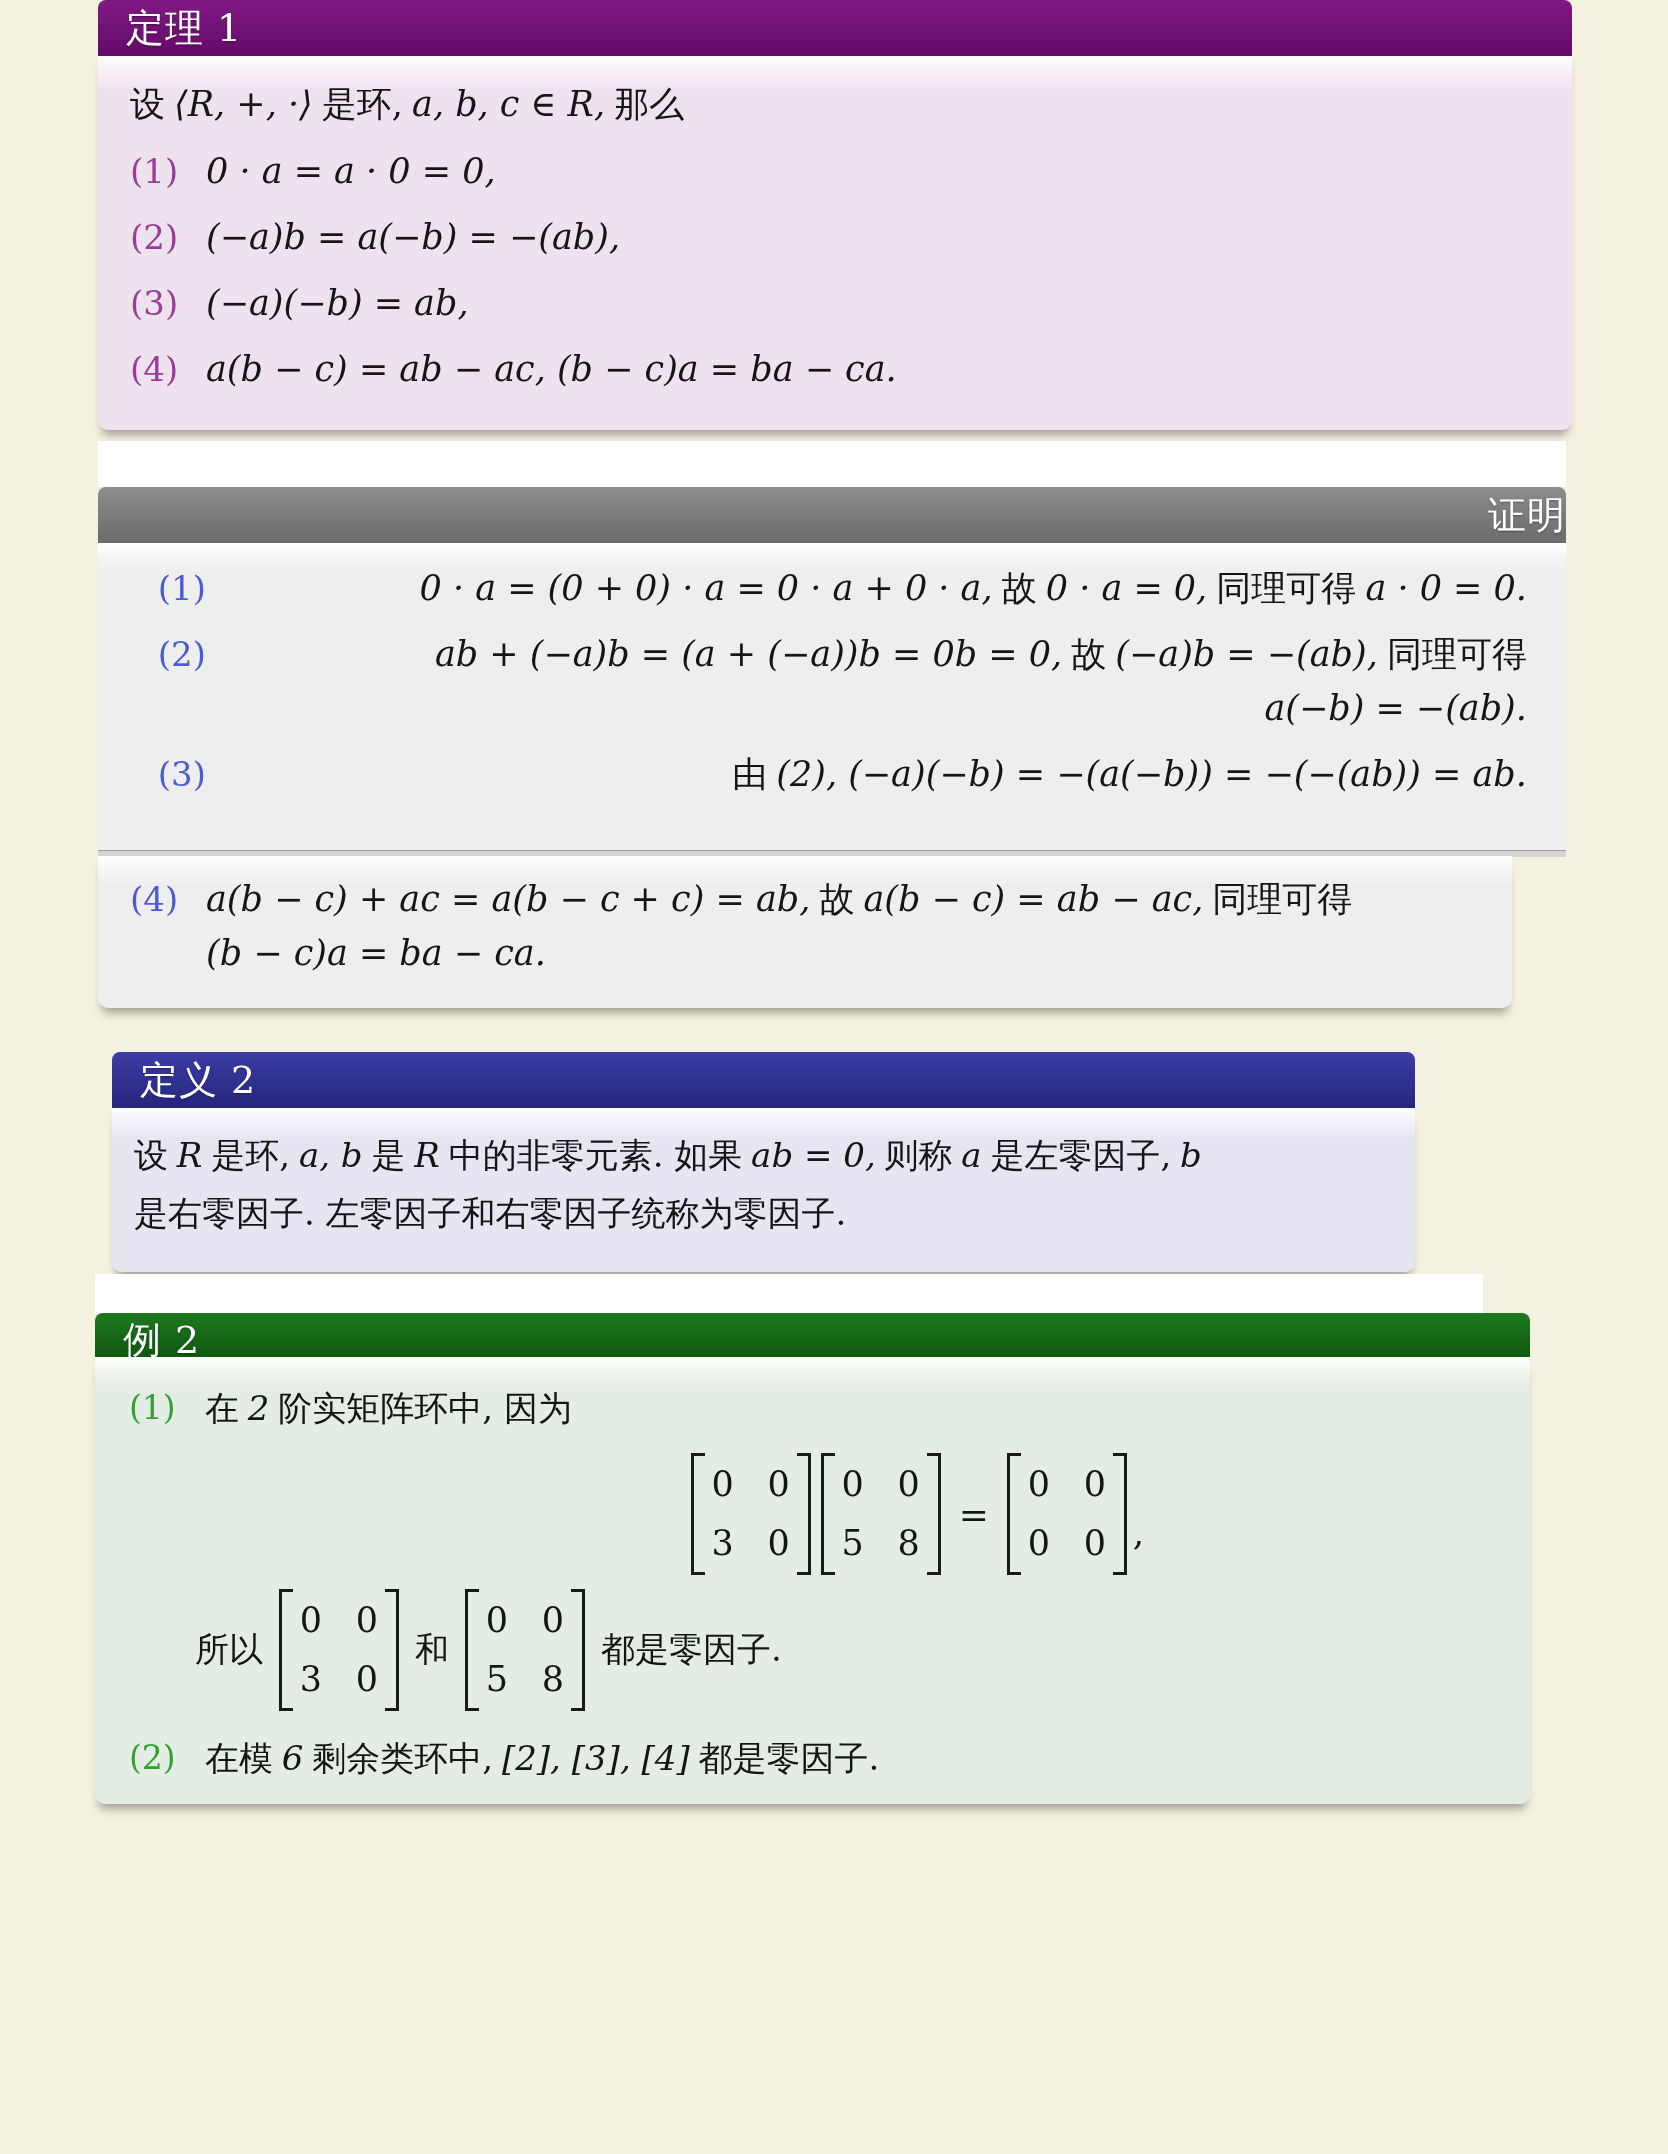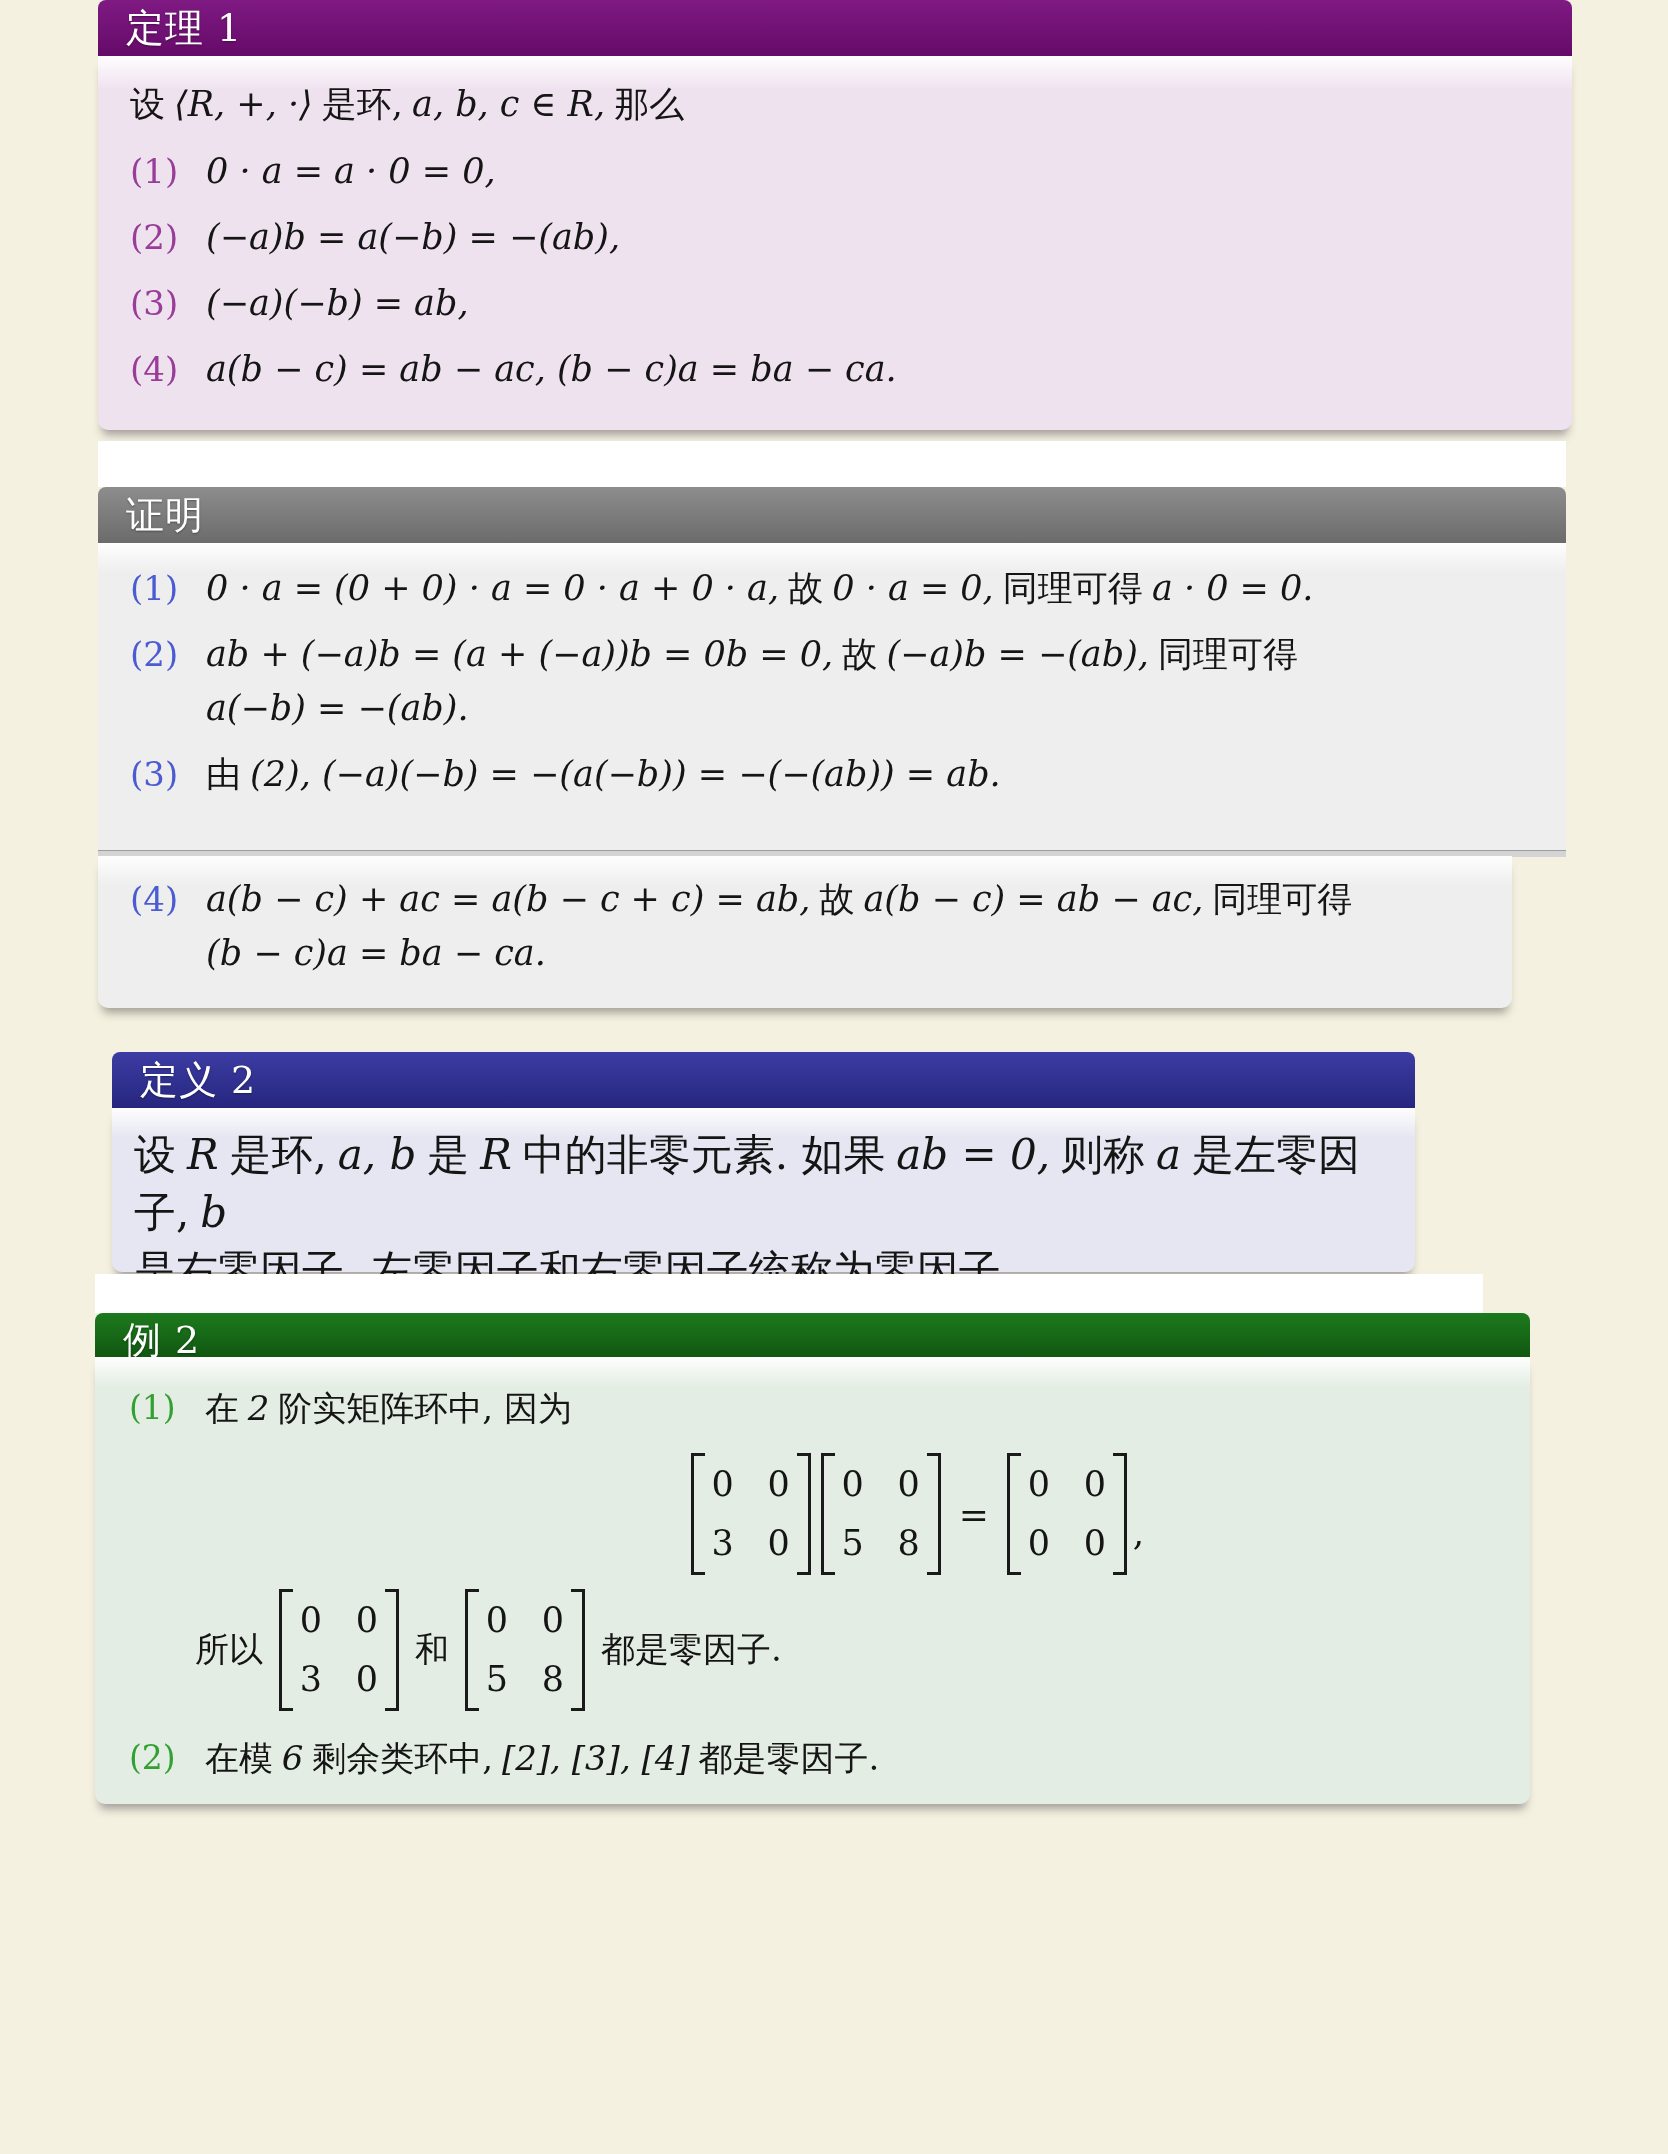--- a/index.html
+++ b/index.html
@@ -46,21 +46,21 @@
 
   .intro { font-size:35px; line-height:56px; margin-bottom:8px; }
   .item { display:flex; align-items:flex-start; margin-top:12px; }
   .item .num { flex:none; width:76px; font-size:34px; line-height:54px; }
   .item .txt { flex:1; font-size:35px; line-height:54px; }
   .num.purplenum { color:#993d99; }
   .num.bluenum   { color:#4b5bd2; }
   .num.greennum  { color:#33a033; }
   .cont { display:block; }
 
-  .def-line { font-size:42px; line-height:58px; }
+  .def-line { font-size:34px; line-height:58px; }
 
   
   .matrix {
     display:inline-grid; grid-template-columns:auto auto;
     column-gap:32px; row-gap:24px; padding:14px 20px;
     position:relative; font-size:35px; line-height:1;
     font-family:"DejaVu Serif", serif; vertical-align:middle;
   }
   .matrix::before {
     content:""; position:absolute; top:0; bottom:0; left:0; width:11px;
@@ -110,21 +110,21 @@
         <div class="item">
           <span class="num purplenum">(4)</span>
           <span class="txt line"><span class="seg-m">a(b − c) = ab − ac, (b − c)a = ba − ca.</span></span>
         </div>
       </div>
     </div>
   </section>
 
   <div class="gapstrip" style="left:98px; top:441px; width:1468px; height:46px;"></div>
 
-  <section class="block" style="left:98px; top:487px; width:1468px;">
+  <section class="block" style="left:98px; top:487px; width:1468px;text-align:right;">
     <div class="hdr gray">
       <span>证明</span>
     </div>
     <div class="bd proof-bd" style="height:309px;">
       <div class="content" style="padding-top:14px;">
         <div class="item" style="margin-top:4px;">
           <span class="num bluenum">(1)</span>
           <span class="txt">
             <span class="line"><span class="seg-m">0 · a = (0 + 0) · a = 0 · a + 0 · a,</span><span class="seg-z">故</span><span class="seg-m">0 · a = 0,</span><span class="seg-z">同理可得</span><span class="seg-m">a · 0 = 0.</span></span>
           </span>

